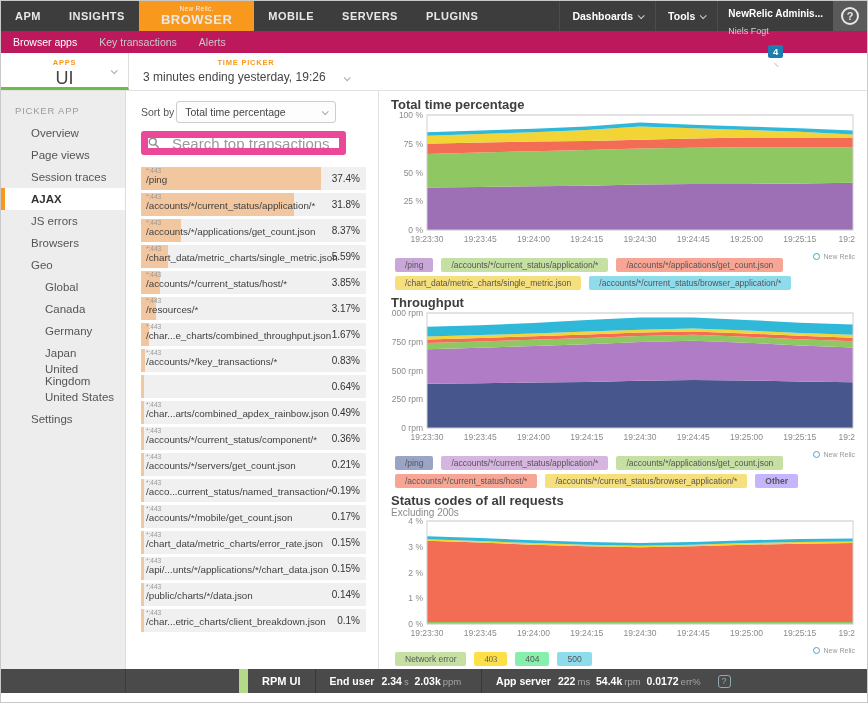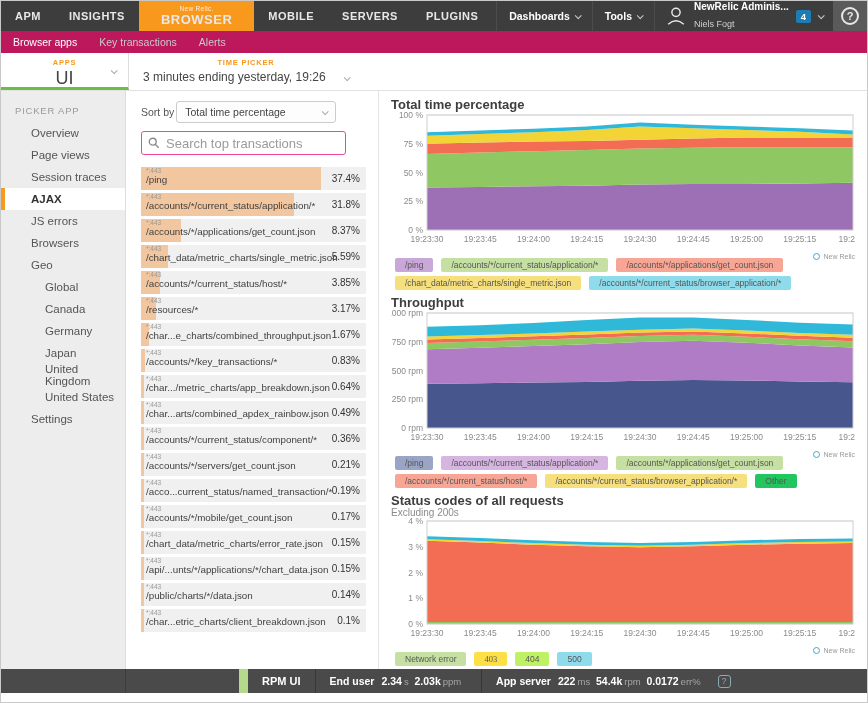--- a/index.html
+++ b/index.html
@@ -10,21 +10,21 @@
   
   .topnav { height:30px; background:#3d3d3d; display:flex; align-items:stretch; color:#fff; }
   .topnav .navitem { display:flex; align-items:center; padding:4px 14px; font-size:11px; font-weight:bold; letter-spacing:.5px; color:#e8e8e8; cursor:pointer; }
   .topnav .brandtab { background:#f8981d; flex-direction:column; justify-content:center; padding:0 22px; line-height:1; }
   .topnav .brandtab .tiny { font-size:6.5px; font-weight:normal; color:#fff; opacity:.85; letter-spacing:.3px; margin-bottom:1px; }
   .topnav .brandtab .big { font-size:13px; font-weight:bold; letter-spacing:.5px; }
   .topnav .spacer { flex:1; }
   .topnav .rightitem { display:flex; align-items:center; gap:5px; padding:0 12px; font-size:10.5px; font-weight:bold; border-left:1px solid #4c4c4c; cursor:pointer; }
   .caret { display:inline-block; width:5px; height:5px; border-right:1.5px solid #aaa; border-bottom:1.5px solid #aaa; transform:rotate(45deg) translateY(-1px); }
   .caret.light { border-color:#ccc; }
-  .userblock { display:flex; align-items:center; gap:7px; padding:0 10px; border-left:1px solid #4c4c4c; }
+  .userblock { display:flex; align-items:center; gap:7px; padding:0 10px; border-left:1px solid #4c4c4c;flex-direction:column; }
   .usertext { line-height:1.15; }
   .usertext .uname { font-size:10px; font-weight:bold; }
   .usertext .usub { font-size:9px; color:#cfcfcf; font-weight:normal; }
   .badge { background:#1d7db3; color:#fff; font-size:9.5px; font-weight:bold; padding:1px 5px; border-radius:2px; }
   .helpbox { width:34px; background:#5a5a5a; display:flex; align-items:center; justify-content:center; cursor:pointer; }
   .helpcircle { width:18px; height:18px; border:2px solid #e8e8e8; border-radius:50%; color:#e8e8e8; font-size:11px; font-weight:bold; display:flex; align-items:center; justify-content:center; }
 
   
   .subnav { height:22px; background:#be185d; display:flex; align-items:center; padding-left:12px; gap:22px; }
   .subnav .subitem { font-size:10.5px; color:#c9c9c9; cursor:pointer; }
@@ -50,21 +50,21 @@
   .side-item.indent { padding-left:40px; }
   .side-item.active { background:#fff; border-left:4px solid #f8981d; color:#333; font-weight:bold; }
 
   
   .listcol { width:253px; flex-shrink:0; padding:10px 12px 0 15px; border-right:1px solid #e3e3e3; }
   .sortrow { display:flex; align-items:center; gap:2px; margin-bottom:8px; }
   .sortlabel { font-size:10.5px; color:#555; }
   .selectbox { width:160px; height:22px; border:1px solid #ccc; border-radius:3px; background:#fdfdfd; display:flex; align-items:center; justify-content:space-between; padding:0 8px; font-size:10.5px; color:#444; cursor:pointer; }
   .searchwrap { position:relative; margin-bottom:12px; }
   .searchwrap svg { position:absolute; left:7px; top:6px; }
-  .searchinput { width:205px; height:24px; border:1px solid #ec4899; border-radius:3px; padding:0 6px 0 24px; font-size:13px; color:#444; font-family:"Liberation Sans",sans-serif; }
+  .searchinput { width:205px; height:24px; border:7px solid #ec4899; border-radius:3px; padding:0 6px 0 24px; font-size:15px; color:#444; font-family:"Liberation Sans",sans-serif; }
   .searchinput::placeholder { color:#9a9a9a; }
 
   .txrow { position:relative; height:23px; background:#f0f0f0; margin-bottom:3px; cursor:pointer; overflow:hidden; }
   .txbar { position:absolute; left:0; top:0; bottom:0; background:rgba(244,164,92,.55); min-width:3px; }
   .txtext { position:absolute; left:5px; top:1px; line-height:1.05; z-index:1; }
   .txprefix { font-size:6.5px; color:#999; }
   .txpath { font-size:9.8px; color:#3f3f3f; white-space:nowrap; }
   .txpct { position:absolute; right:6px; top:6px; font-size:10px; color:#333; z-index:1; }
 
   
@@ -251,24 +251,20 @@
           <div class="txrow">
             <div class="txbar" style="width: 1.7754%;"></div>
             <div class="txtext">
               <div class="txprefix">*:443</div>
               <div class="txpath">/accounts/*/key_transactions/*</div>
             </div>
             <div class="txpct">0.83%</div>
           </div>
           <div class="txrow">
             <div class="txbar" style="width: 1.36898%;"></div>
-            <div class="txtext">
-              <div class="txprefix">*:443</div>
-              <div class="txpath">/char.../metric_charts/app_breakdown.json</div>
-            </div>
             <div class="txpct">0.64%</div>
           </div>
           <div class="txrow">
             <div class="txbar" style="width: 1.04813%;"></div>
             <div class="txtext">
               <div class="txprefix">*:443</div>
               <div class="txpath">/char...arts/combined_apdex_rainbow.json</div>
             </div>
             <div class="txpct">0.49%</div>
           </div>
@@ -413,21 +409,21 @@
             <text x="464" y="130" text-anchor="end" font-size="8.5" fill="#8a8a8a" font-family="Liberation Sans, sans-serif">19:2</text>
           </svg><div class="watermark" style="top: 156px;">
             <span class="wmcircle"></span>
             <span>New Relic</span>
           </div><div class="legend">
             <span class="chip" style="background: rgb(154, 165, 198);">/ping</span>
             <span class="chip" style="background: rgb(214, 182, 225);">/accounts/*/current_status/application/*</span>
             <span class="chip" style="background: rgb(198, 224, 164);">/accounts/*/applications/get_count.json</span>
             <span class="chip" style="background: rgb(247, 166, 149);">/accounts/*/current_status/host/*</span>
             <span class="chip" style="background: rgb(246, 224, 126);">/accounts/*/current_status/browser_application/*</span>
-            <span class="chip" style="background: #22c55e;">Other</span>
+            <span class="chip" style="background: #c4b5fd; font-weight: bold;">Other</span>
           </div></div>
         <div class="chartblock"><div class="charttitle">Status codes of all requests</div><div class="chartsub">Excluding 200s</div><svg width="466" height="128" viewBox="0 0 466 128">
             <rect x="36" y="3" width="426" height="103" fill="#ffffff" stroke="none"></rect>
             <line x1="36" y1="106" x2="462" y2="106" stroke="#e9e9e9" stroke-width="1"></line>
             <text x="32" y="109" text-anchor="end" font-size="8.5" fill="#8a8a8a" font-family="Liberation Sans, sans-serif">0 %</text>
             <line x1="36" y1="80.25" x2="462" y2="80.25" stroke="#e9e9e9" stroke-width="1"></line>
             <text x="32" y="83.25" text-anchor="end" font-size="8.5" fill="#8a8a8a" font-family="Liberation Sans, sans-serif">1 %</text>
             <line x1="36" y1="54.5" x2="462" y2="54.5" stroke="#e9e9e9" stroke-width="1"></line>
             <text x="32" y="57.5" text-anchor="end" font-size="8.5" fill="#8a8a8a" font-family="Liberation Sans, sans-serif">2 %</text>
             <line x1="36" y1="28.75" x2="462" y2="28.75" stroke="#e9e9e9" stroke-width="1"></line>
@@ -450,21 +446,21 @@
             <text x="302.25" y="118" text-anchor="middle" font-size="8.5" fill="#8a8a8a" font-family="Liberation Sans, sans-serif">19:24:45</text>
             <text x="355.5" y="118" text-anchor="middle" font-size="8.5" fill="#8a8a8a" font-family="Liberation Sans, sans-serif">19:25:00</text>
             <text x="408.75" y="118" text-anchor="middle" font-size="8.5" fill="#8a8a8a" font-family="Liberation Sans, sans-serif">19:25:15</text>
             <text x="464" y="118" text-anchor="end" font-size="8.5" fill="#8a8a8a" font-family="Liberation Sans, sans-serif">19:2</text>
           </svg><div class="watermark" style="top: 154px;">
             <span class="wmcircle"></span>
             <span>New Relic</span>
           </div><div class="legend">
             <span class="chip" style="background: rgb(198, 224, 164);">Network error</span>
             <span class="chip" style="background: #fde047; font-family: Liberation Serif, serif;">403</span>
-            <span class="chip" style="background: #bef264;">404</span>
+            <span class="chip" style="background: #86efac;">404</span>
             <span class="chip" style="background: rgb(142, 219, 236);">500</span>
           </div></div>
       </div>
   </div>
 
   <div class="statusbar">
     <div class="sb-spacer1"></div>
     <div class="sb-spacer2"></div>
     <div class="sb-green"></div>
     <div class="sb-app">RPM UI</div>

